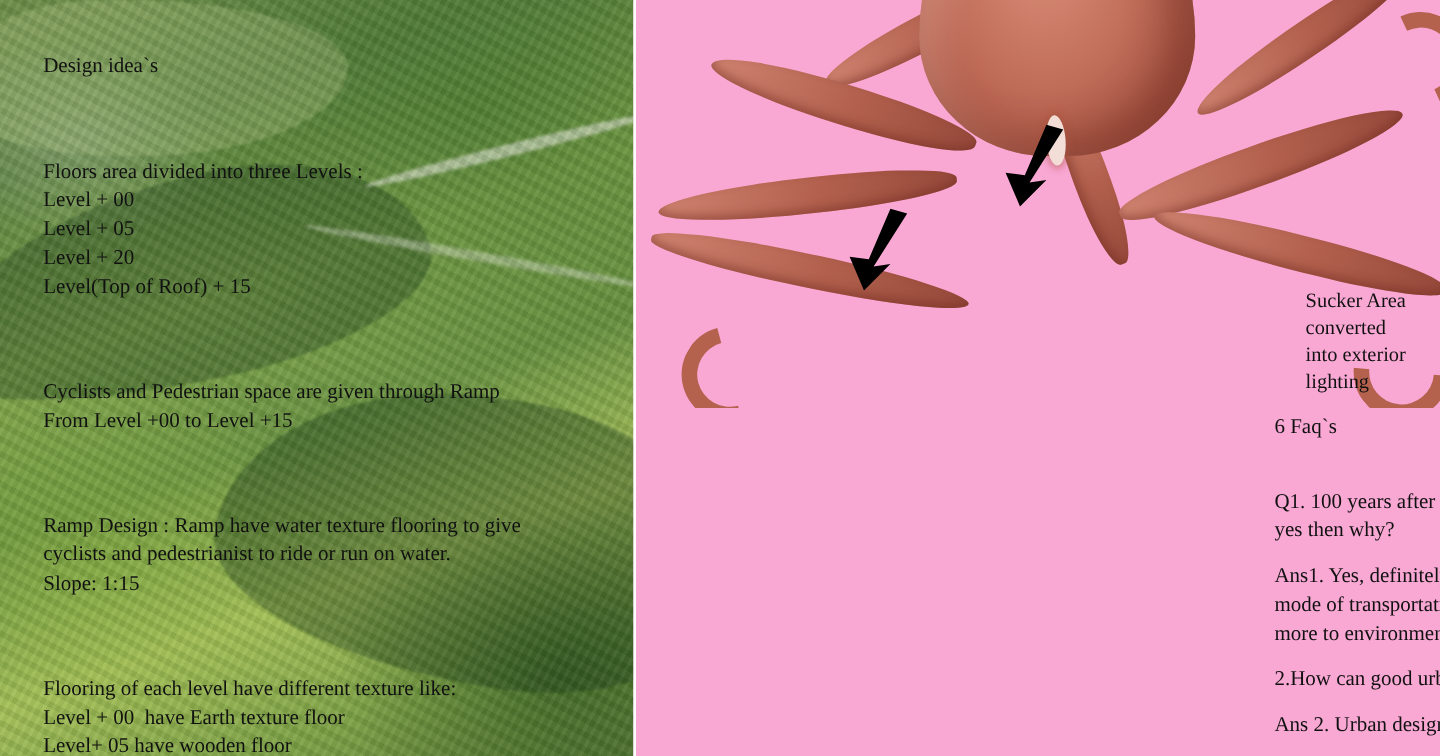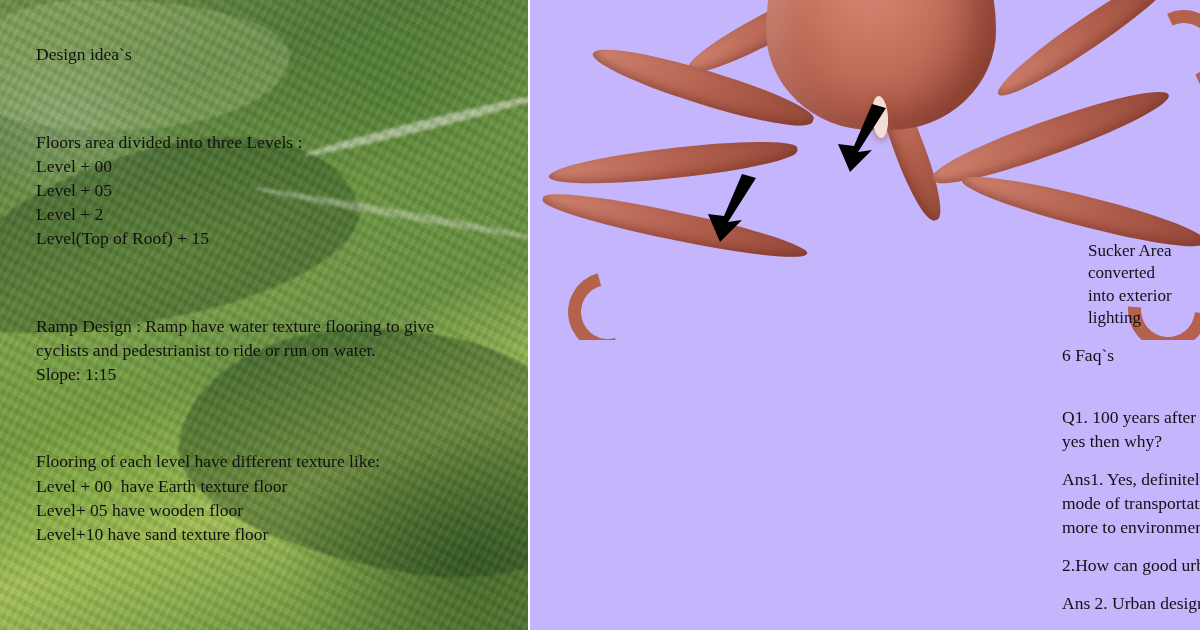--- a/index.html
+++ b/index.html
@@ -99,21 +99,21 @@
   }
   .left-text .blk {
     margin-bottom: 15px;
   }
 
   
   .right-panel {
     position: relative;
     width: 672px;
     height: 630px;
-    background: #c4b5fd;
+    background: #f9a8d4;
     flex: 0 0 672px;
     overflow: hidden;
   }
 
   
   .octo-area {
     position: absolute;
     left: 0; top: 0;
     width: 672px; height: 340px;
     overflow: hidden;
@@ -201,22 +201,24 @@
       <div class="ridge r2"></div>
       <div class="road"></div>
       <div class="road b"></div>
     </div>
 
     <div class="left-text">
       <p class="blk">Design idea`s</p>
       <p class="blk">Floors area divided into three Levels :
 Level + 00
 Level + 05
-Level + 2
+Level + 20
 Level(Top of Roof) + 15</p>
+      <p class="blk">Cyclists and Pedestrian space are given through Ramp
+From Level +00 to Level +15</p>
       <p class="blk">Ramp Design : Ramp have water texture flooring to give
 cyclists and pedestrianist to ride or run on water.
 Slope: 1:15</p>
       <p class="blk">Flooring of each level have different texture like:
 Level + 00  have Earth texture floor
 Level+ 05 have wooden floor
 Level+10 have sand texture floor</p>
       
       
       

